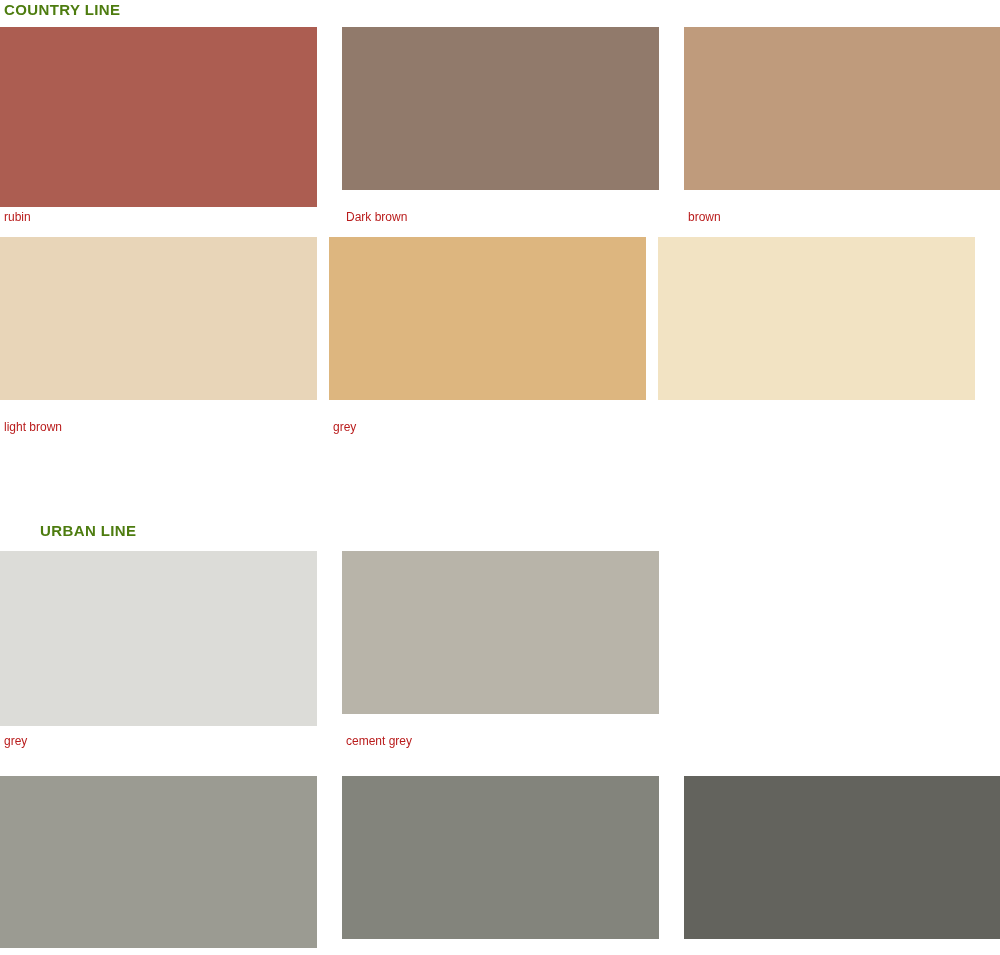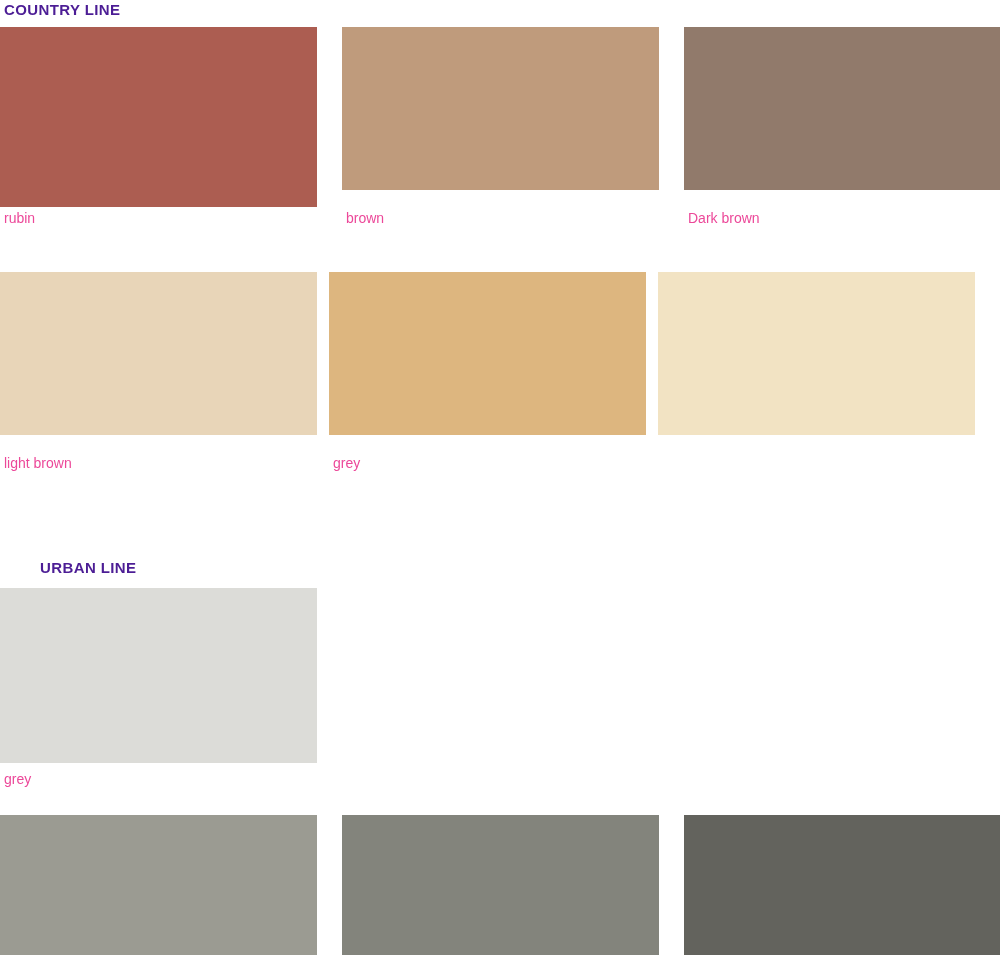--- a/index.html
+++ b/index.html
@@ -23,21 +23,21 @@
 
   .section {
     width: 1000px;
   }
 
   .section-title {
     font-family: "Liberation Sans", sans-serif;
     font-weight: bold;
     font-size: 15px;
     letter-spacing: 0.4px;
-    color: #4c1d95;
+    color: #4d7c0f;
     line-height: 1;
     margin: 0;
     padding: 0 0 0 4px;
   }
 
   .swatch-grid {
     display: grid;
     grid-template-columns: 317px 317px 317px;
     column-gap: 25px;
     row-gap: 0px;
@@ -48,32 +48,32 @@
   }
 
   .swatch-chip {
     width: 317px;
     height: 163px;
     display: block;
   }
 
   .swatch-label {
     font-family: "Liberation Sans", sans-serif;
-    font-size: 14px;
+    font-size: 12px;
     font-weight: normal;
-    color: #ec4899;
+    color: #b91c1c;
     line-height: 1;
     padding: 21px 0 0 4px;
     white-space: nowrap;
   }
 
   
   .country-title { padding-top: 2px; }
   .country-grid-row1 { margin-top: 10px; }
-  .country-grid-row2 { margin-top: 47px; gap: 12px; }
+  .country-grid-row2 { margin-top: 14px; gap: 12px; }
 
   .urban-title { margin-top: 90px; padding-left: 40px; }
   .urban-grid-row1 { margin-top: 13px; }
   .urban-grid-row2 { margin-top: 29px; }
 
   
   .swatch-grid.country-grid-row1 .swatch-cell:nth-child(1) .swatch-chip {
     height: 180px;
   }
   .swatch-grid.country-grid-row1 .swatch-cell:nth-child(1) .swatch-label {
@@ -99,27 +99,27 @@
     <div class="section-title country-title">COUNTRY LINE</div>
 
     <div class="swatch-grid country-grid-row1">
 
       <div class="swatch-cell">
         <span class="swatch-chip" style="background-color: rgb(172, 93, 81);"></span>
         <div class="swatch-label">rubin</div>
       </div>
 
       <div class="swatch-cell">
-        <span class="swatch-chip" style="background-color: rgb(191, 155, 124);"></span>
-        <div class="swatch-label">brown</div>
+        <span class="swatch-chip" style="background-color: rgb(145, 122, 107);"></span>
+        <div class="swatch-label">Dark brown</div>
       </div>
 
       <div class="swatch-cell">
-        <span class="swatch-chip" style="background-color: rgb(145, 122, 107);"></span>
-        <div class="swatch-label">Dark brown</div>
+        <span class="swatch-chip" style="background-color: rgb(191, 155, 124);"></span>
+        <div class="swatch-label">brown</div>
       </div>
 
     </div>
 
     <div class="swatch-grid country-grid-row2">
 
       <div class="swatch-cell">
         <span class="swatch-chip" style="background-color: rgb(232, 213, 184);"></span>
         <div class="swatch-label">light brown</div>
       </div>
@@ -141,20 +141,24 @@
     <div class="section-title urban-title">URBAN LINE</div>
 
     <div class="swatch-grid urban-grid-row1">
 
       <div class="swatch-cell">
         <span class="swatch-chip" style="background-color: rgb(220, 220, 216);"></span>
         <div class="swatch-label">grey</div>
       </div>
 
 
+      <div class="swatch-cell">
+        <span class="swatch-chip" style="background-color: rgb(184, 180, 169);"></span>
+        <div class="swatch-label">cement grey</div>
+      </div>
 
     </div>
 
     <div class="swatch-grid urban-grid-row2">
 
       <div class="swatch-cell">
         <span class="swatch-chip" style="background-color: rgb(155, 155, 146);"></span>
 
       </div>
 

